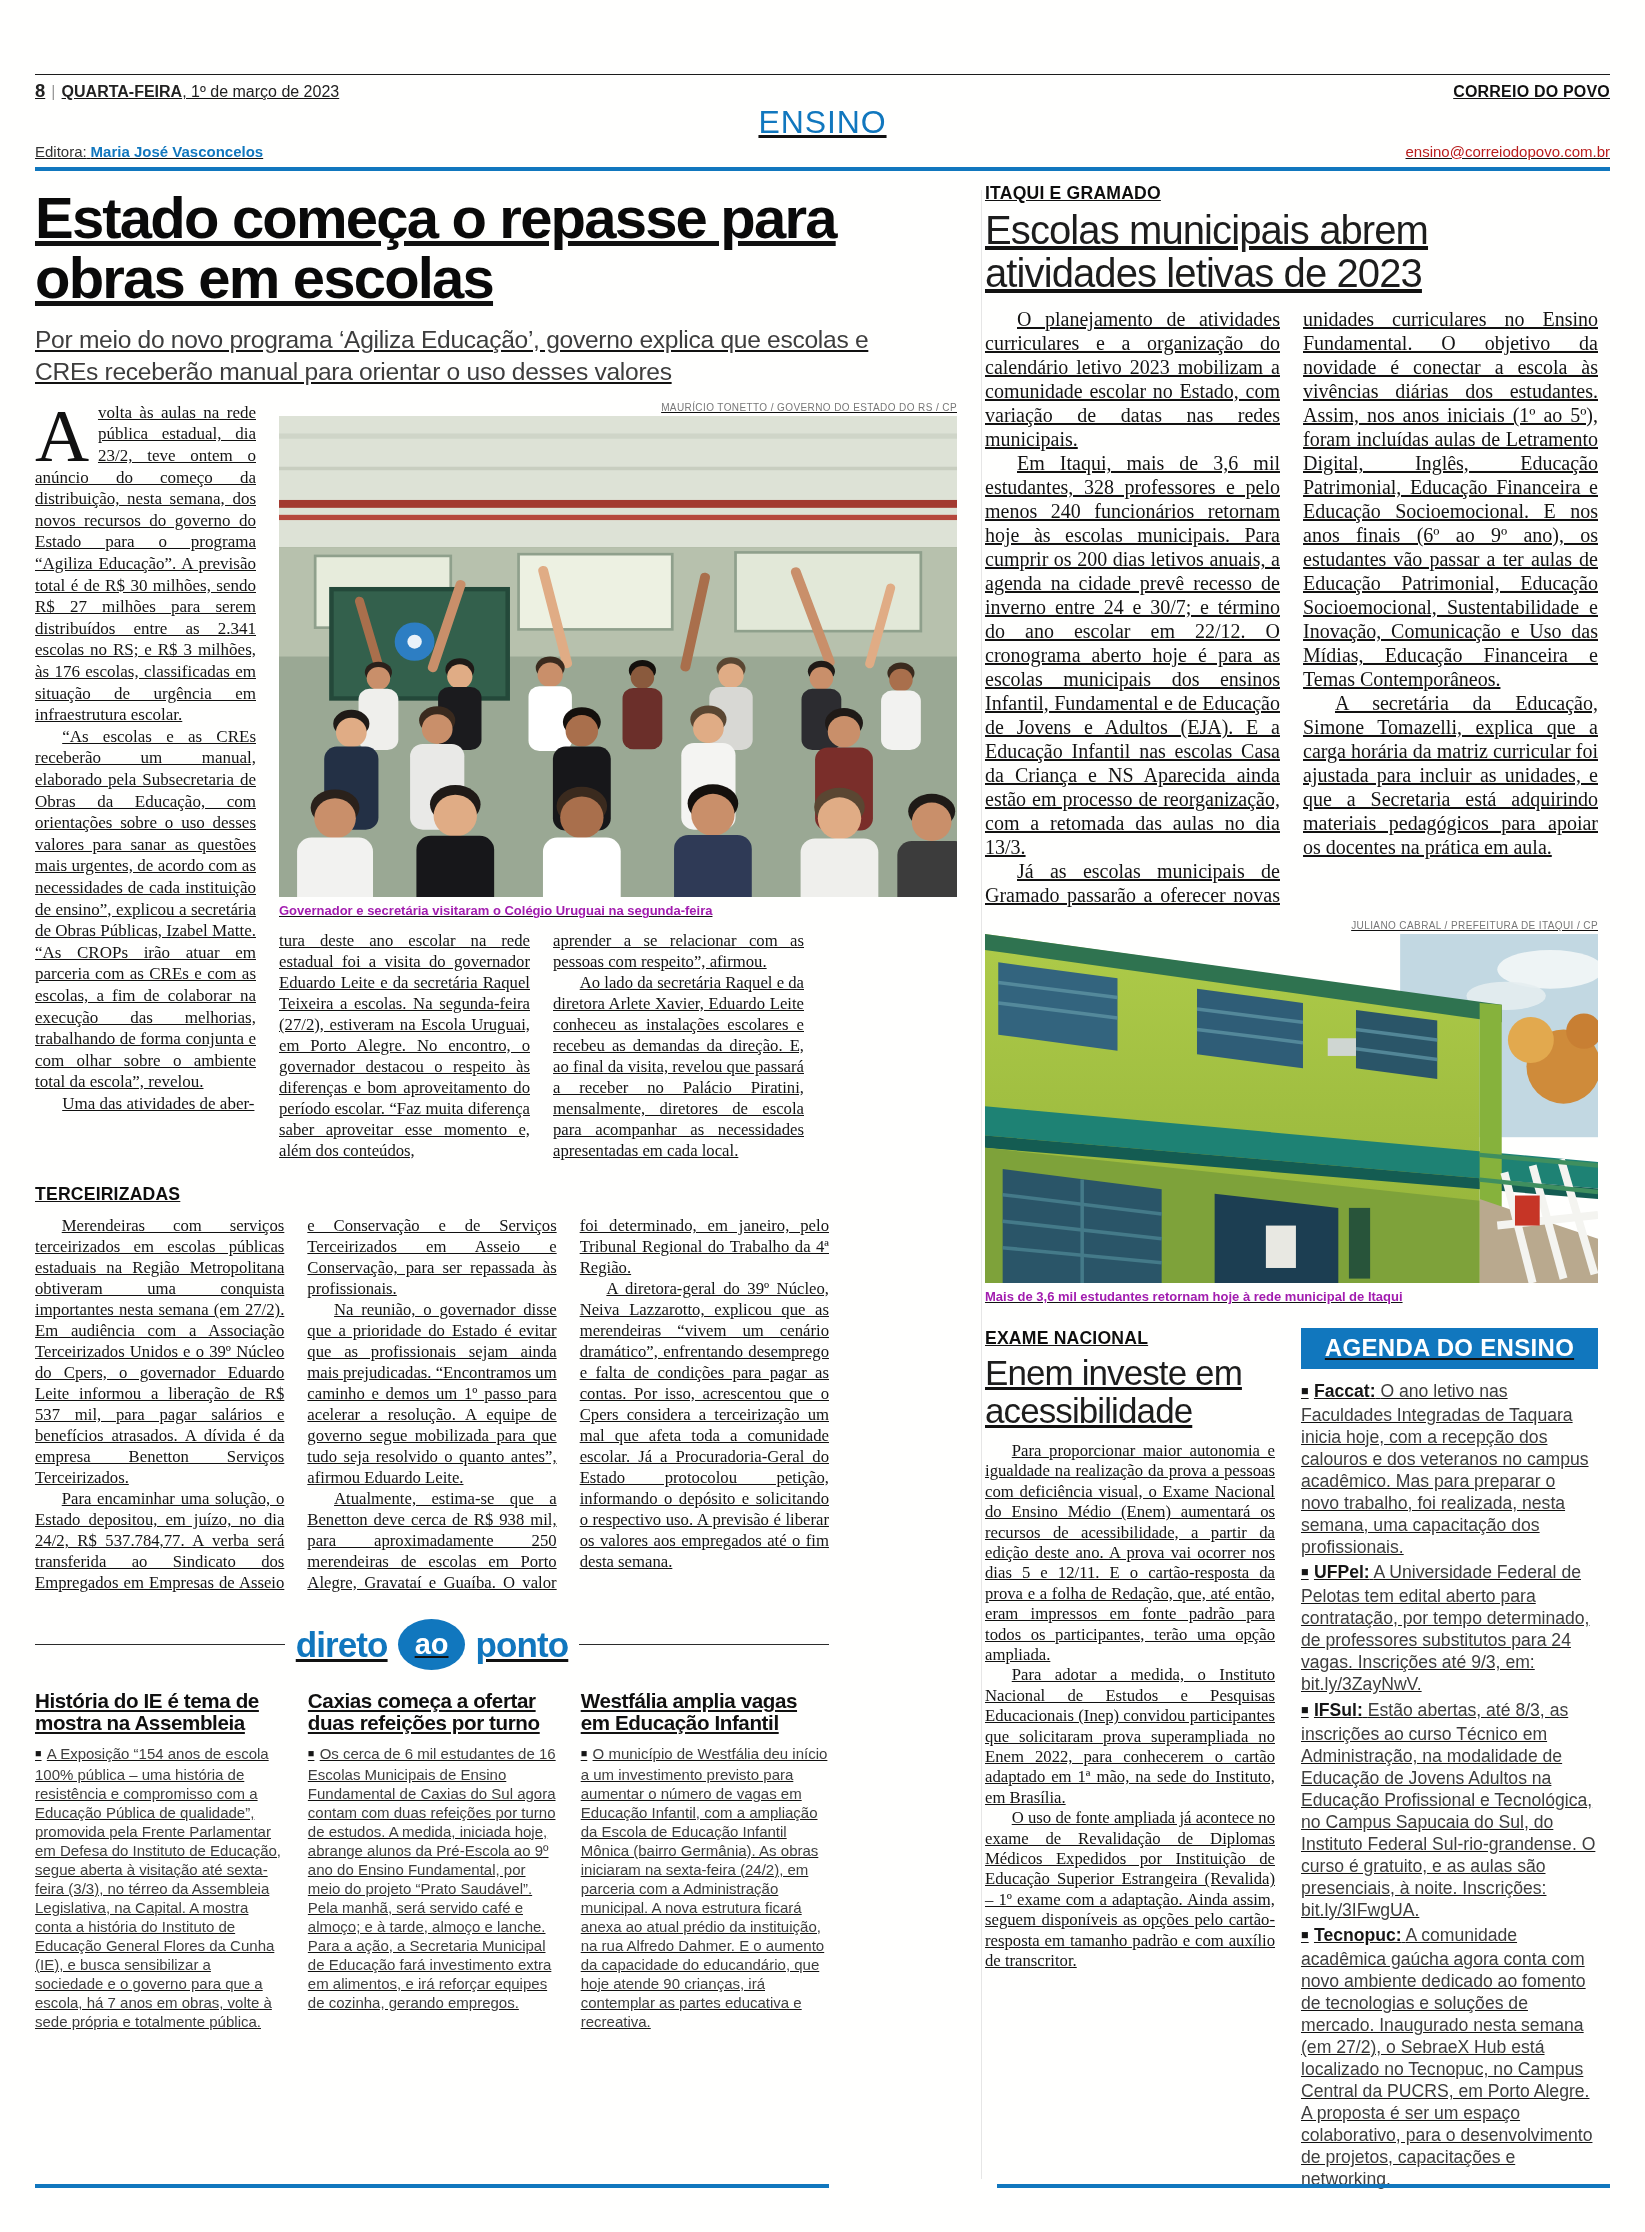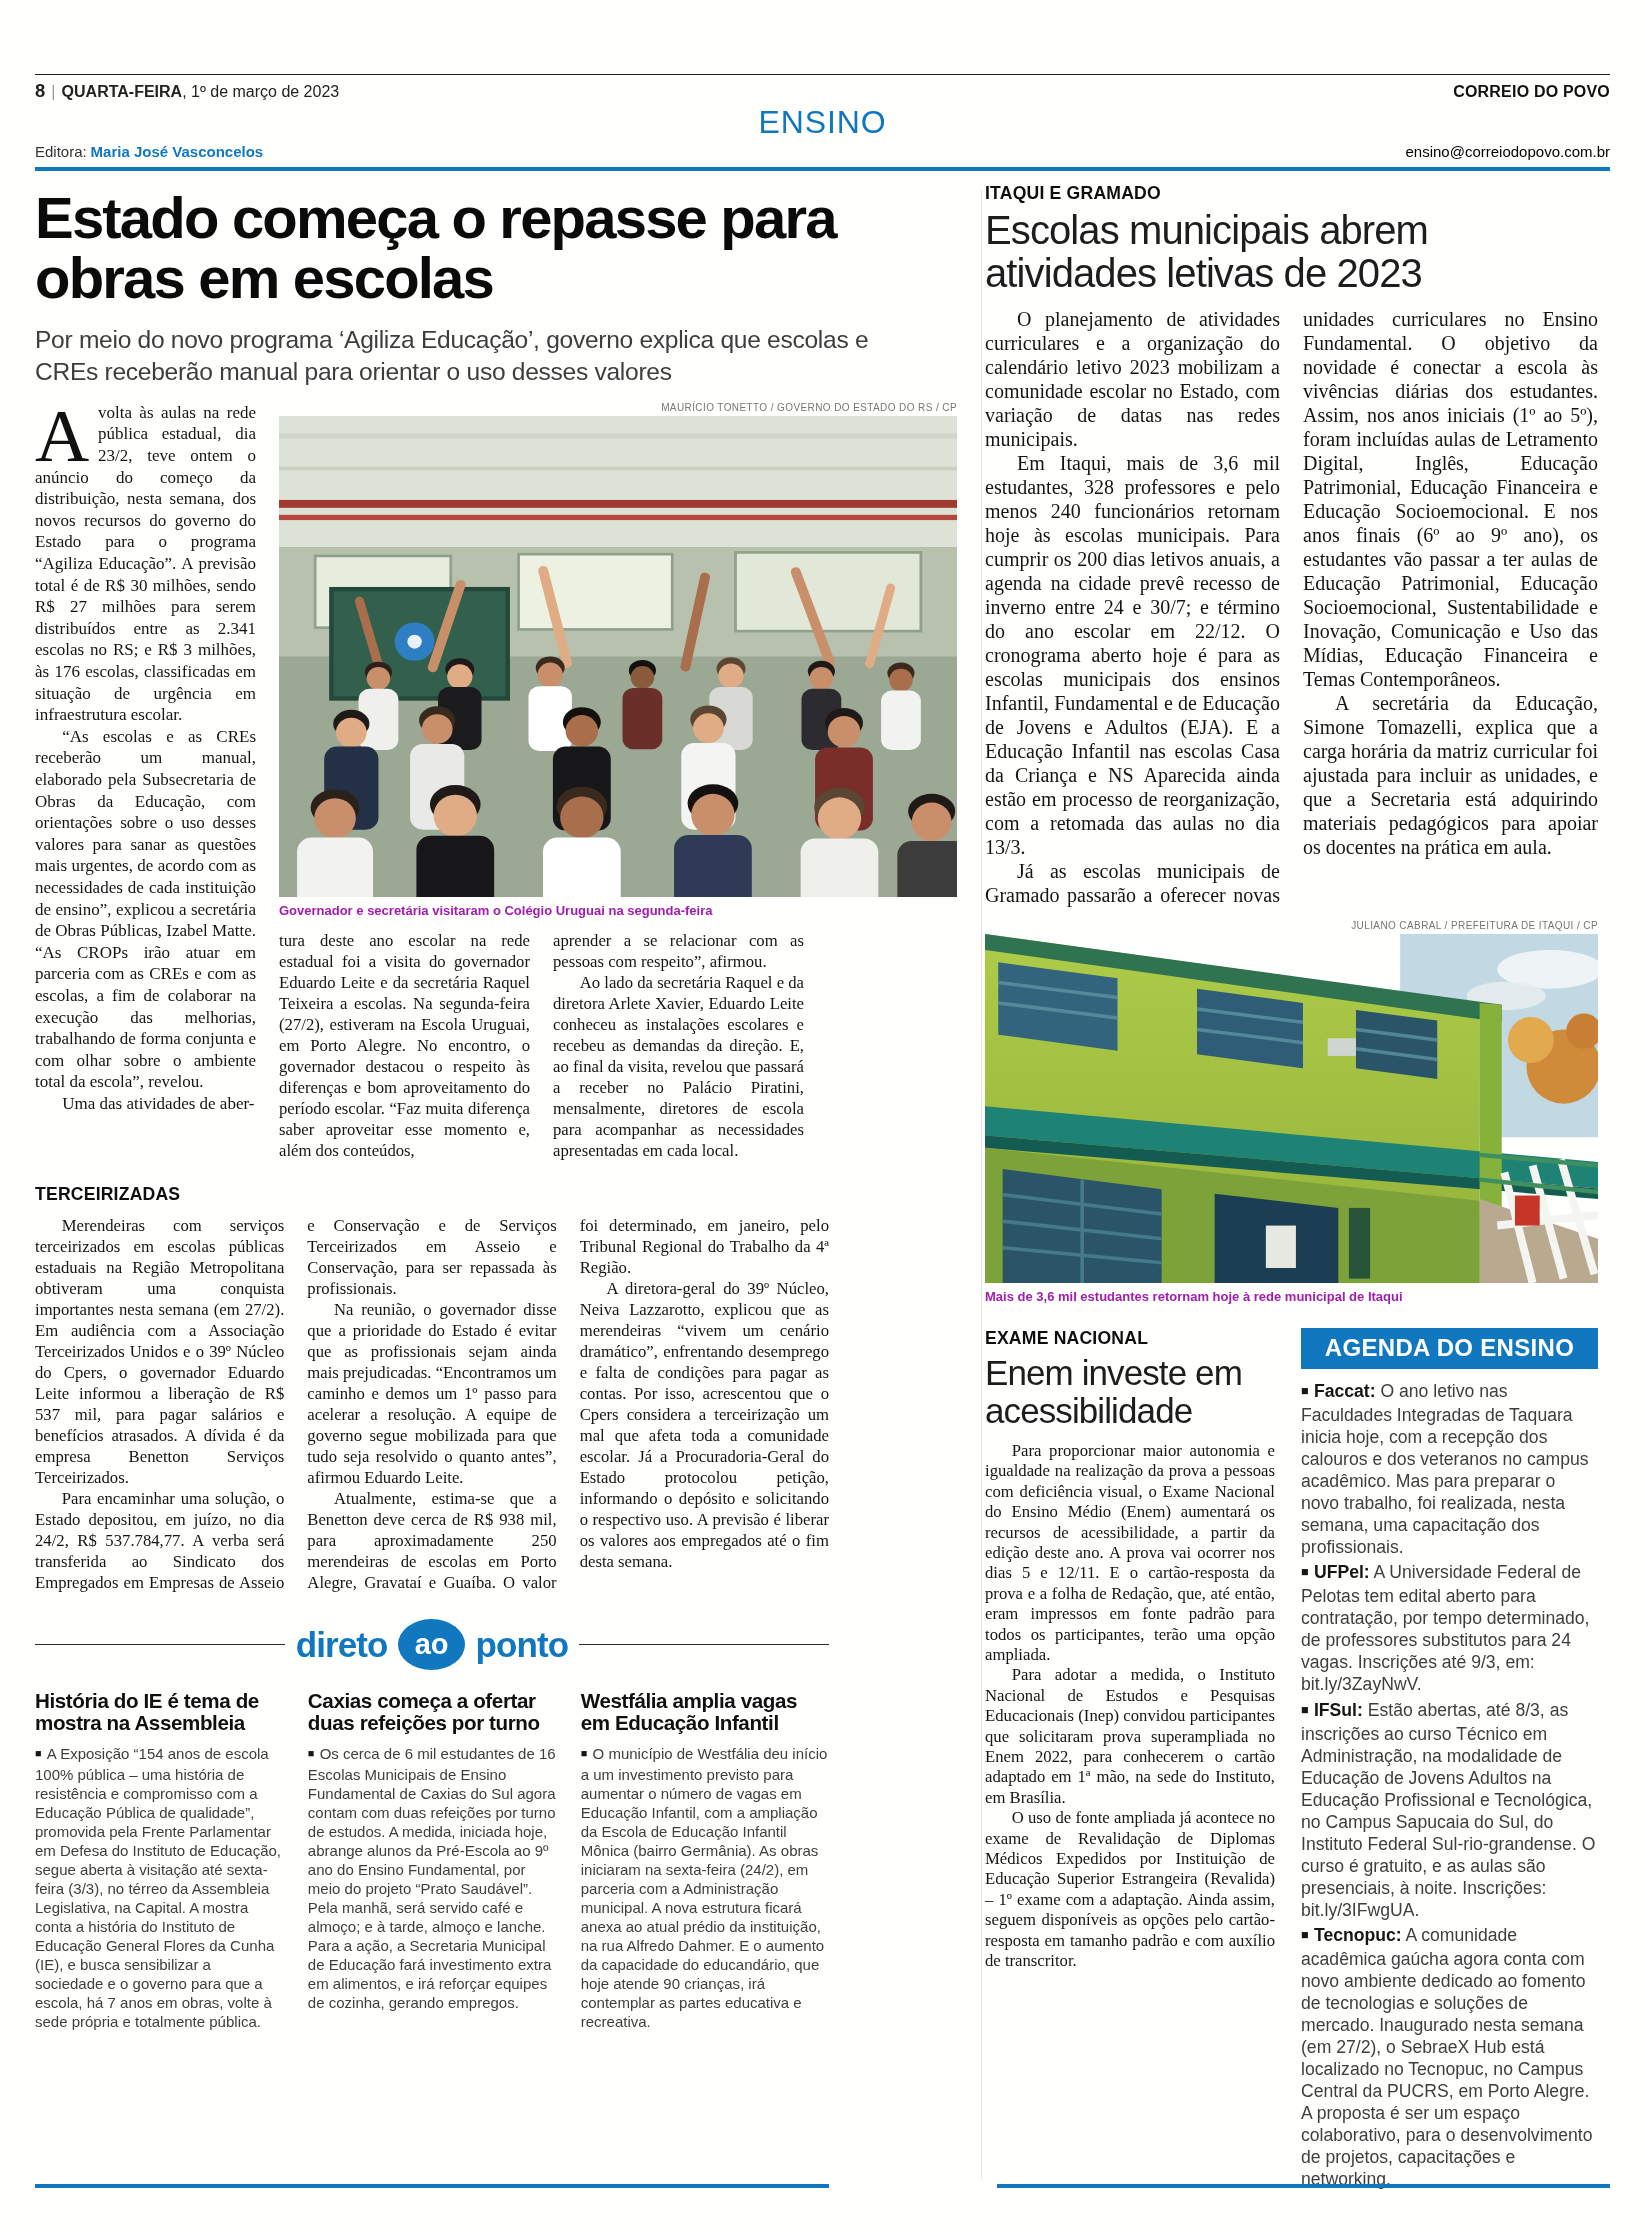--- a/index.html
+++ b/index.html
@@ -1,32 +1,32 @@
 <!DOCTYPE html>
 <html lang="pt-BR" style="font-size:14px"><head>
 <meta charset="utf-8">
 <style>
   html,body{margin:0;padding:0;background:#ffffff;}
   .page{position:relative;width:1645px;height:2232px;background:#fffffe;overflow:hidden;
-        font-family:"Liberation Sans",sans-serif;color:#111;}
+        font-family:"Liberation Sans",sans-serif;color:#111;text-decoration:underline;}
   .inner{margin:0 35px;}
 
   
   .toprule{margin-top:74px;border-top:1.8px solid #1c1c1c;}
   .hrow{display:flex;justify-content:space-between;align-items:baseline;padding-top:5.3px;}
   .dateline{font-size:16px;color:#222;}
   .dateline .pg{font-weight:700;font-size:18.4px;}
   .dateline .pipe{color:#999;font-weight:300;margin:0 6.1px;}
   .dateline .day{font-weight:700;}
   .brand{font-weight:700;font-size:16px;letter-spacing:0.2px;}
   .section-title{text-align:center;color:#1177BE;font-size:32px;font-weight:300;letter-spacing:0.9px;margin-top:1.8px;}
   .editrow{display:flex;justify-content:space-between;align-items:baseline;margin-top:1.8px;}
   .editrow .lbl{font-size:15px;color:#333;}
   .editrow .ename{color:#1177BE;font-weight:700;font-size:15px;}
-  .email{color:#000000;font-size:15px;text-decoration:none;}
+  .email{color:#b91c1c;font-size:15px;text-decoration:none;}
   .bluerule{margin-top:7px;border-top:4.4px solid #1177BE;}
 
   
   .content{display:flex;gap:28px;margin-top:12.3px;}
   .left-region{width:922px;flex:0 0 922px;}
   .right-region{width:613px;flex:0 0 613px;}
   .vdivider{position:absolute;left:981px;top:190px;height:1989px;width:0.9px;background:#e6e6e6;}
   .brule-left{position:absolute;left:35px;top:2184px;width:794px;height:4.4px;background:#1177BE;}
   .brule-right{position:absolute;left:997px;top:2184px;width:613px;height:4.4px;background:#1177BE;}
 

